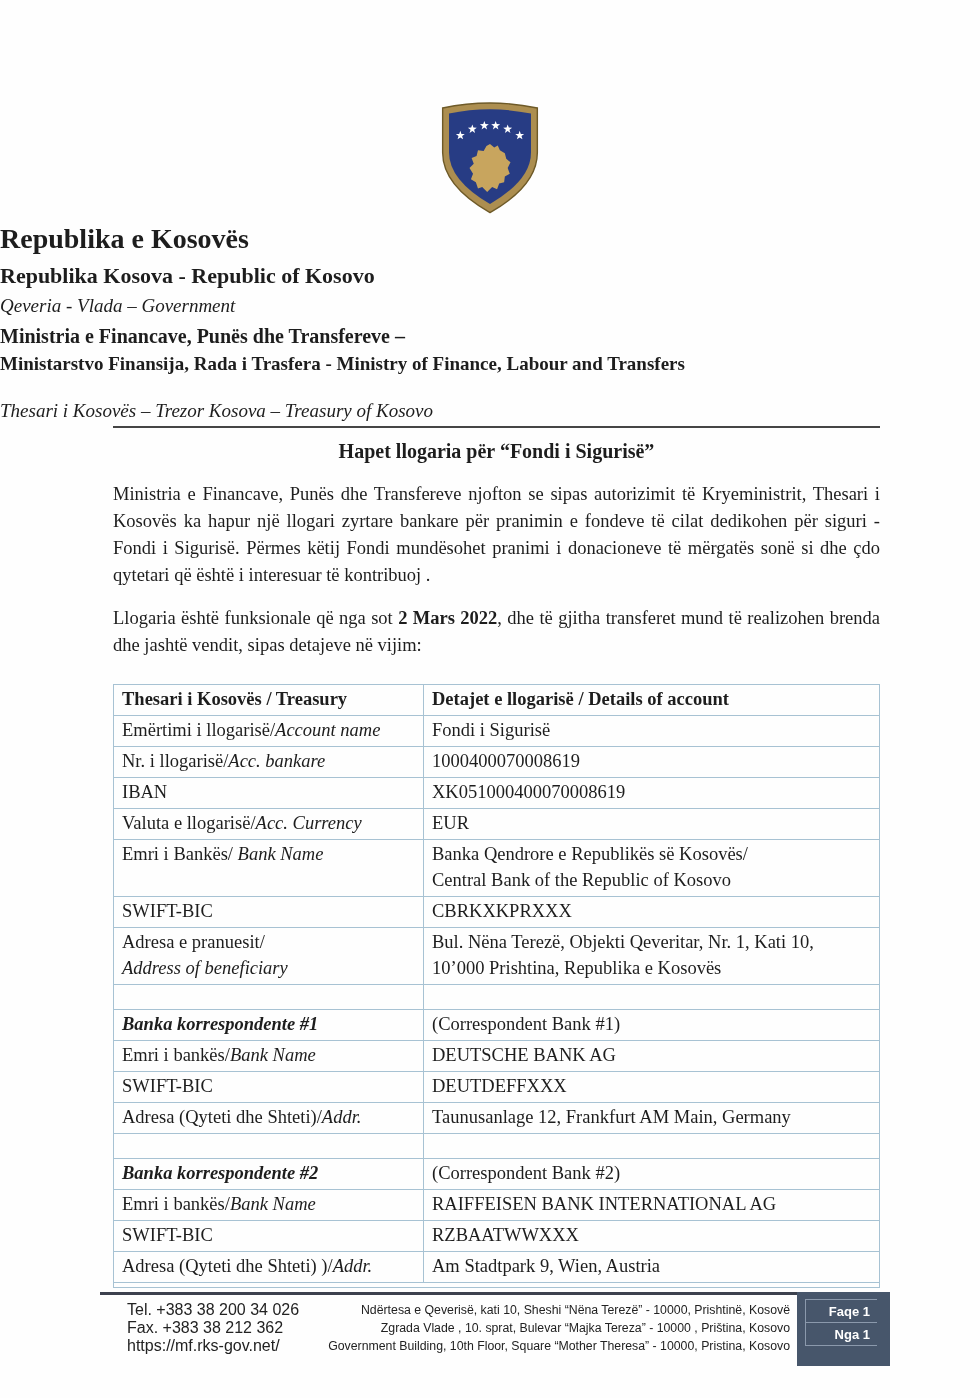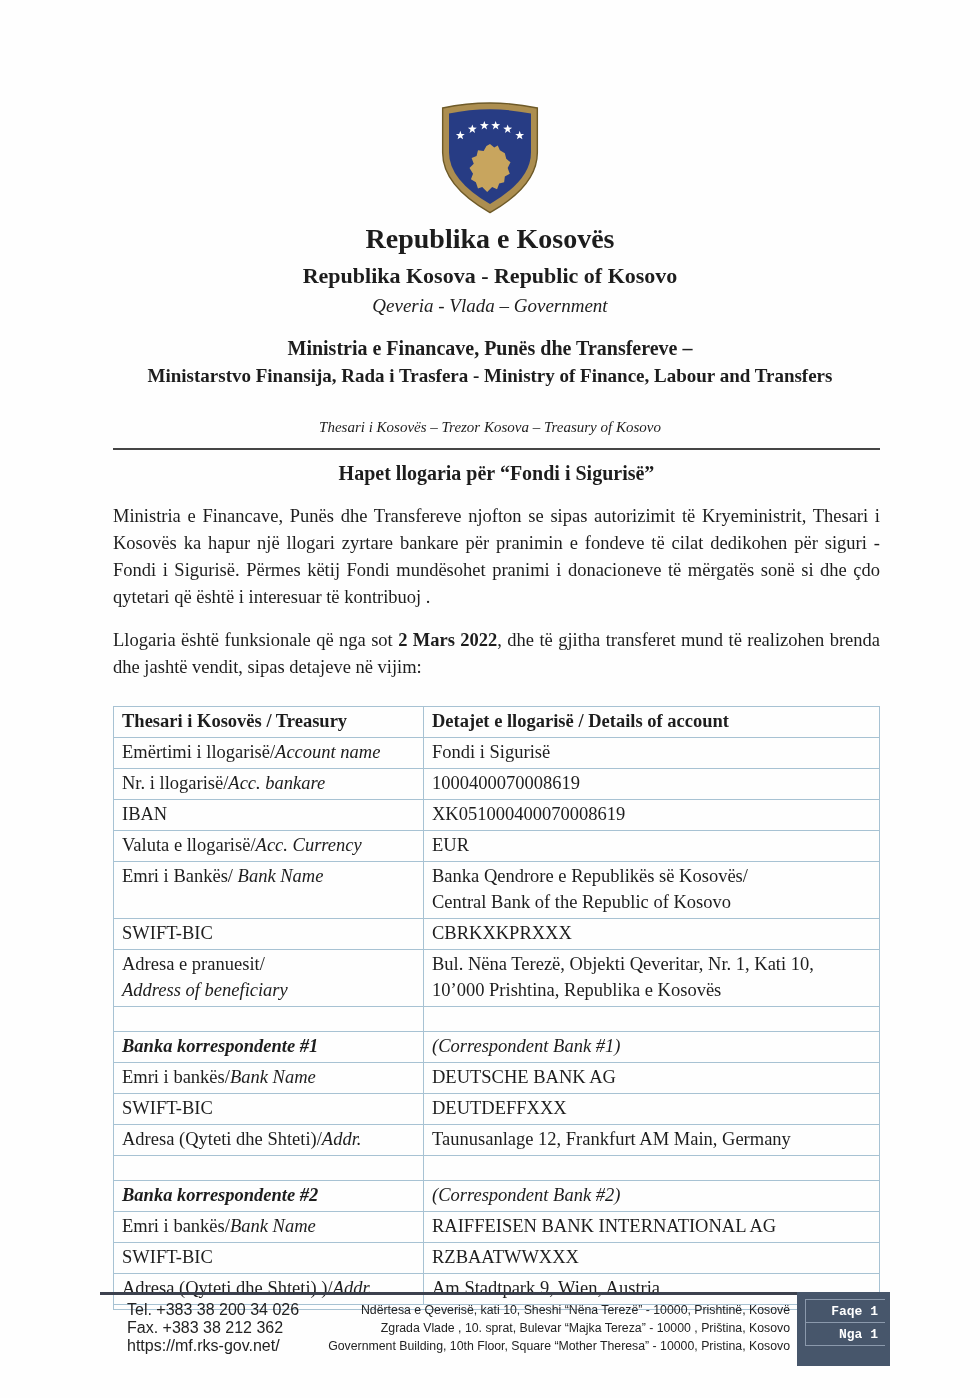--- a/index.html
+++ b/index.html
@@ -3,50 +3,50 @@
 <meta charset="utf-8">
 <style>
   * { box-sizing: border-box; }
   html,body { margin:0; padding:0; background:#e8e8e8; }
   .page {
     width:980px; height:1398px; margin:0 auto; position:relative;
     background:#fefefe; color:#1d1d1d; overflow:hidden;
     font-family:"Liberation Serif","DejaVu Serif",serif;
   }
   .emblem { display:block; margin:95px auto 4px; width:106px; height:122px; }
-  .hdr { text-align:center; }
+  .hdr { text-align:left; }
   .t1 { font-size:28px; font-weight:700; margin:6px 0 0; }
   .t2 { font-size:22px; font-weight:700; margin:8px 0 0; }
   .t3 { font-size:19px; font-style:italic; margin:6px 0 0; }
-  .t4 { font-size:20px; font-weight:700; margin:20px 0 0; }
+  .t4 { font-size:20px; font-weight:700; margin:8px 0 0; }
   .t5 { font-size:19px; font-weight:700; margin:5px 0 0; }
-  .t6 { font-size:15px; font-style:italic; margin:32px 0 0; padding-bottom:12px; }
+  .t6 { font-size:19px; font-style:italic; margin:25px 0 0; padding-bottom:4px; }
   .content { margin:0 100px 0 113px; width:767px; }
   .rule { border-bottom:2.5px solid #454545; }
   .doc-heading { text-align:center; font-size:20px; font-weight:700; margin:12px 0 0; }
   .para { font-size:18.5px; line-height:27px; text-align:justify; margin:18px 0 0; }
   .para-2 { margin-top:16px; }
   table.acct { margin-top:25px; width:100%; border-collapse:collapse; font-size:18.5px; }
   table.acct th, table.acct td {
     border:1.8px solid #a7c2d3; padding:1px 8px 3px; vertical-align:top;
     text-align:left; white-space:pre-line; font-weight:normal; line-height:26px;
   }
   table.acct th { font-weight:700; }
   tr.section td:first-child { font-weight:700; font-style:italic; }
-  tr.section td:last-child { font-style:italic; }
+  tr.section td:last-child { }
   tr.empty-row td { height:25px; }
   tr.stub-row td { height:5px; padding:0; }
   .footer { position:absolute; left:100px; top:1292px; width:790px; height:76px;
             font-family:"Liberation Sans","DejaVu Sans",sans-serif; }
   .footer-line { border-top:3px solid #3c414e; }
   .footer-left { position:absolute; left:20px; top:9px; font-size:16px; line-height:18px; color:#222;margin-left:7px; }
   .footer-center { position:absolute; left:218px; right:100px; top:9px; text-align:right;
                    font-size:12.3px; line-height:18px; color:#222; }
   .pagebox { position:absolute; right:0; top:0; width:93px; height:74px; color:#fff; }
-  .pagebox-inner { margin:7px 5px 9px 8px; border-left:1px solid #8b99ac;font-family:Liberation Mono, monospace; }
+  .pagebox-inner { margin:7px 13px 9px 8px; border-left:1px solid #8b99ac; }
   .pagecell { border-bottom:1px solid #8b99ac; text-align:right; font-size:13px;
               font-weight:700; padding:4px 7px 3px 0; }
   .pagecell:first-child { border-top:1px solid #8b99ac; }
 </style>
 </head>
 <body>
 
 <div class="page">
 
   <svg class="emblem" viewBox="0 0 150 170" aria-hidden="true">

